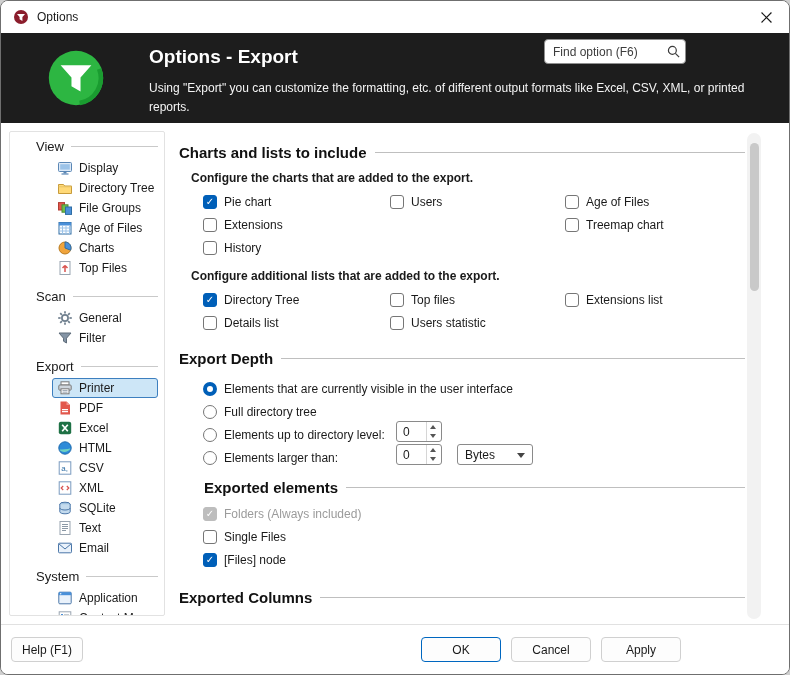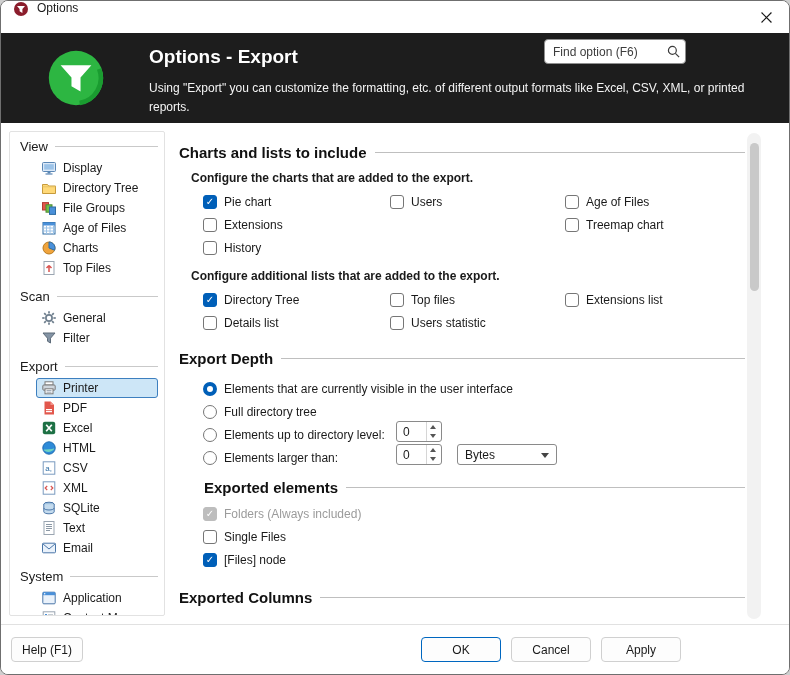--- a/index.html
+++ b/index.html
@@ -3,21 +3,21 @@
 <meta charset="utf-8">
 <style>
   * { margin:0; padding:0; box-sizing:border-box; }
   html,body { background:#cfcfcf; }
   .window{
     width:790px;height:675px;background:#fff;border:1px solid #6f6f6f;
     border-radius:8px;overflow:hidden;display:flex;flex-direction:column;
     font-family:"Liberation Sans","DejaVu Sans",sans-serif;color:#1a1a1a;
   }
   
-  .titlebar{flex:0 0 32px;display:flex;background:#fff;padding-left:12px;}
+  .titlebar{flex:0 0 32px;display:flex;align-items:center;background:#fff;padding-left:12px;}
   .app-icon{width:16px;height:16px;display:inline-flex;margin-right:8px;}
   .app-icon svg{width:100%;height:100%;}
   .title-text{font-size:12px;}
   .close-btn{margin-left:auto;width:46px;height:32px;display:flex;align-items:center;justify-content:center;cursor:pointer;}
   
   .header{flex:0 0 90px;background:#1d1d1d;color:#fff;display:flex;position:relative;}
   .logo{width:58px;height:58px;margin-left:46px;align-self:center;flex:0 0 auto;}
   .logo svg{width:100%;height:100%;}
   .header-text{margin-left:44px;padding-top:13px;max-width:600px;}
   .header-title{font-size:19px;font-weight:700;margin-bottom:11px;}
@@ -25,21 +25,21 @@
   .find-box{position:absolute;top:6px;right:103px;width:142px;height:25px;background:#fff;
     border:1px solid #8f8f8f;border-radius:4px;display:flex;align-items:center;overflow:hidden;}
   .find-input{flex:1;min-width:0;border:none;outline:none;background:transparent;
     font-size:12px;padding:0 2px 0 8px;font-family:inherit;color:#1a1a1a;}
   .find-input::placeholder{color:#3c3c3c;}
   .find-icon{width:24px;display:flex;align-items:center;justify-content:center;cursor:pointer;}
   
   .body{flex:1;display:flex;min-height:0;position:relative;background:#fff;}
   
   .sidebar{flex:0 0 156px;width:156px;margin:8px 0 8px 8px;border:1px solid #e2e2e2;border-radius:2px;
-    padding:4px 4px 0 6px;font-size:12px;overflow:hidden;}
+    padding:4px 4px 0 22px;font-size:12px;overflow:hidden;}
   .side-section{display:flex;align-items:center;margin:11px 2px 4px 4px;}
   .side-section.first{margin-top:3px;}
   .side-sec-label{font-size:13px;color:#1a1a1a;white-space:nowrap;}
   .side-section .rule{flex:1;height:1px;background:#c9c9c9;margin-left:7px;}
   .side-item{display:flex;align-items:center;gap:6px;height:20px;margin-left:20px;margin-right:2px;
     padding:0 4px;border:1px solid transparent;border-radius:3px;cursor:pointer;white-space:nowrap;}
   .side-item .icon{width:16px;height:16px;display:inline-flex;flex:0 0 auto;}
   .side-item .icon svg{width:100%;height:100%;}
   .side-item.selected{background:#cde6f7;border-color:#3d7fbf;}
   
@@ -66,21 +66,21 @@
   .rb.on{border:4px solid #005fb8;}
   .rb-label{font-size:12px;white-space:nowrap;}
   .rb-label.fixed{width:165px;flex:0 0 auto;}
   .spin{display:inline-flex;width:46px;height:21px;border:1px solid #8a8a8a;border-radius:3px;
     background:#fff;overflow:hidden;align-items:stretch;}
   .spin-val{flex:1;font-size:12px;padding:3px 0 0 6px;}
   .spin-btns{width:15px;border-left:1px solid #d6d6d6;display:flex;flex-direction:column;}
   .spin-up,.spin-down{flex:1;position:relative;cursor:pointer;}
   .spin-up::after{content:"";position:absolute;left:3px;top:3px;border:3.5px solid transparent;border-top:none;border-bottom:4px solid #555;}
   .spin-down::after{content:"";position:absolute;left:3px;bottom:3px;border:3.5px solid transparent;border-bottom:none;border-top:4px solid #555;}
-  .dd{display:inline-flex;align-items:center;justify-content:space-between;width:100px;height:21px;
+  .dd{display:inline-flex;align-items:center;justify-content:space-between;width:76px;height:21px;
     border:1px solid #8a8a8a;border-radius:3px;background:#fff;padding:0 7px;font-size:12px;margin-left:8px;cursor:pointer;}
   .dd-chev{width:0;height:0;border:4px solid transparent;border-bottom:none;border-top:5px solid #444;margin-top:2px;}
   .elem-col{margin:6px 0 0 24px;display:flex;flex-direction:column;}
   .elem-col .check-item{height:23px;text-align:right;}
   
   .scrollbar{position:absolute;top:10px;bottom:5px;right:28px;width:14px;background:#f2f2f2;border-radius:7px;}
   .scroll-thumb{position:absolute;top:10px;left:2.5px;width:9px;height:148px;background:#c9c9c9;border-radius:5px;cursor:pointer;}
   
   .footer{flex:0 0 38px;border-top:1px solid #e1e1e1;background:#fff;display:flex;align-items:center;padding:12px 10px;}
   .btn{height:25px;min-width:80px;padding:0 10px;border:1px solid #d0d0d0;border-radius:4px;background:#fdfdfd;

